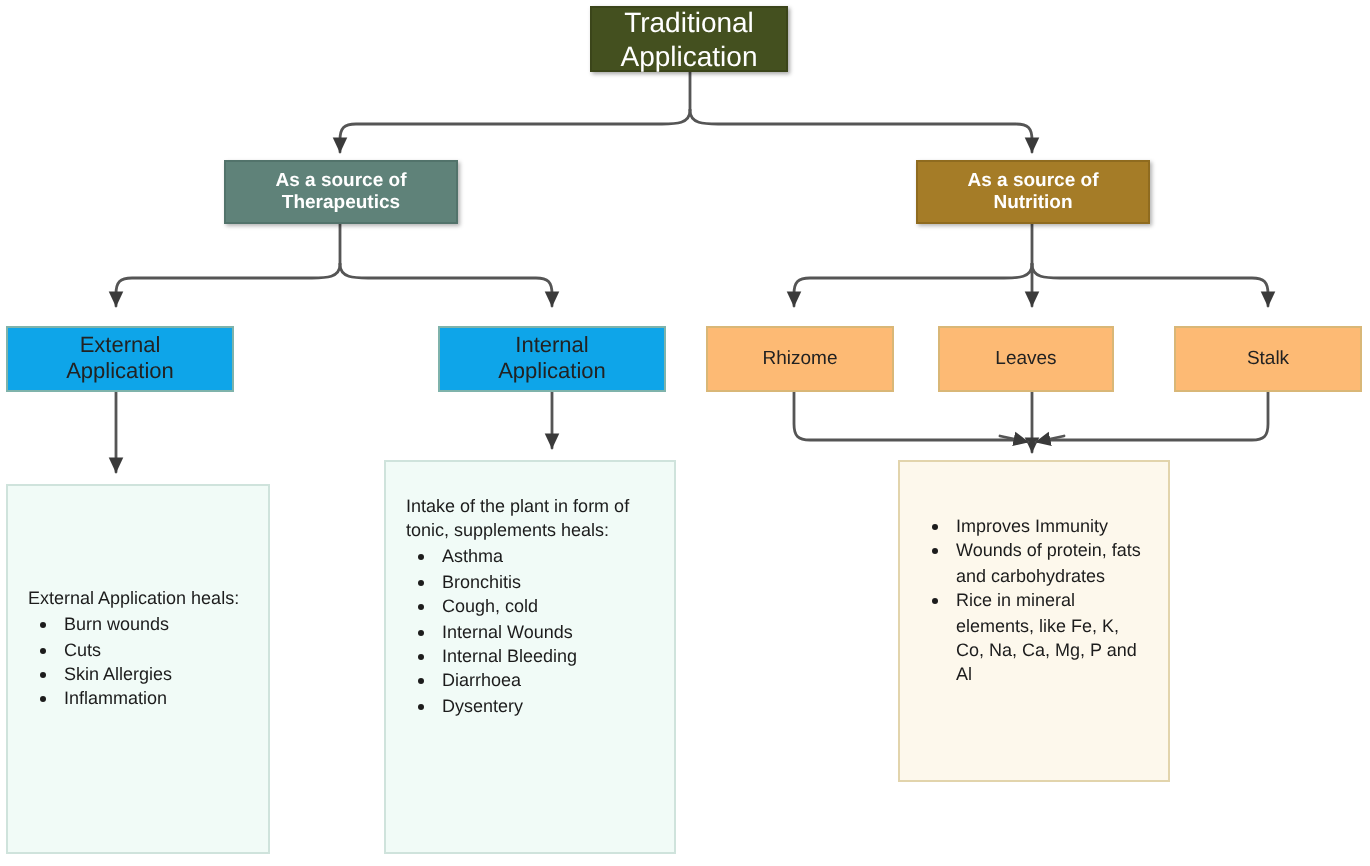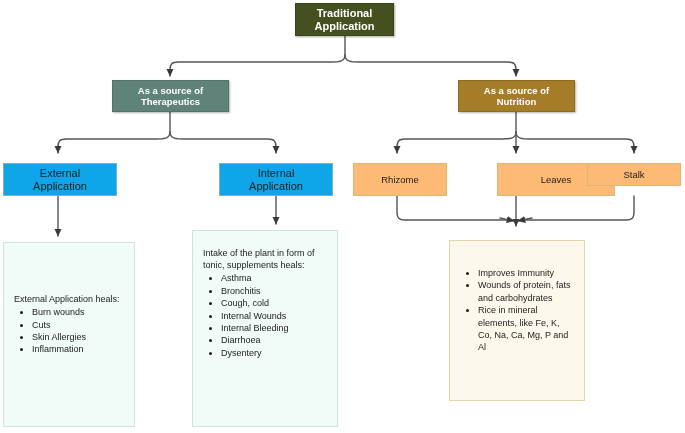--- a/index.html
+++ b/index.html
@@ -34,22 +34,22 @@
     display: flex;
     align-items: center;
     justify-content: center;
     text-align: center;
     line-height: 1.18;
   }
   .node-root {
     background: #44501f;
     border: 1.5px solid #3b451a;
     color: #ffffff;
-    font-weight: bold;
-    font-size: 11px;
+    font-weight: normal;
+    font-size: 14px;
     box-shadow: 1px 1px 2px rgba(0,0,0,0.35);
   }
   .node-therapeutics {
     background: #5f8279;
     border: 1.5px solid #52736b;
     color: #ffffff;
     font-weight: bold;
     font-size: 9.5px;
     box-shadow: 1px 1px 2px rgba(0,0,0,0.30);
   }
@@ -180,25 +180,25 @@
     <div>
       <div>Internal</div>
       <div>Application</div>
     </div>
   </div>
 
   <div class="node node-tan" style="left:353px; top:163px; width:94px; height:33px;">
     <span>Rhizome</span>
   </div>
 
-  <div class="node node-tan" style="left:469px; top:163px; width:118px; height:33px;margin-left:28px;">
+  <div class="node node-tan" style="left:469px; top:163px; width:88px; height:33px;">
     <span>Leaves</span>
   </div>
 
-  <div class="node node-tan" style="left:587px; top:163px; width:94px; height:23px;">
+  <div class="node node-tan" style="left:587px; top:163px; width:94px; height:33px;">
     <span>Stalk</span>
   </div>
 
   <div class="panel panel-mint" style="left:3px; top:242px; width:132px; height:185px;">
     <div class="panel-inner" style="top:50px;">
       <p class="panel-lead">External Application heals:</p>
       <ul class="panel-list">
         <li>Burn wounds</li>
         <li>Cuts</li>
         <li>Skin Allergies</li>
@@ -215,21 +215,21 @@
         <li>Bronchitis</li>
         <li>Cough, cold</li>
         <li>Internal Wounds</li>
         <li>Internal Bleeding</li>
         <li>Diarrhoea</li>
         <li>Dysentery</li>
       </ul>
     </div>
   </div>
 
-  <div class="panel panel-cream" style="left:449px; top:240px; width:136px; height:161px;">
+  <div class="panel panel-cream" style="left:449px; top:230px; width:136px; height:161px;">
     <div class="panel-inner" style="top:26px; right:10px;">
       <ul class="panel-list">
         <li>Improves Immunity</li>
         <li>Wounds of protein, fats and carbohydrates</li>
         <li>Rice in mineral elements, like Fe, K, Co, Na, Ca, Mg, P and Al</li>
       </ul>
     </div>
   </div>
 
 </div>

